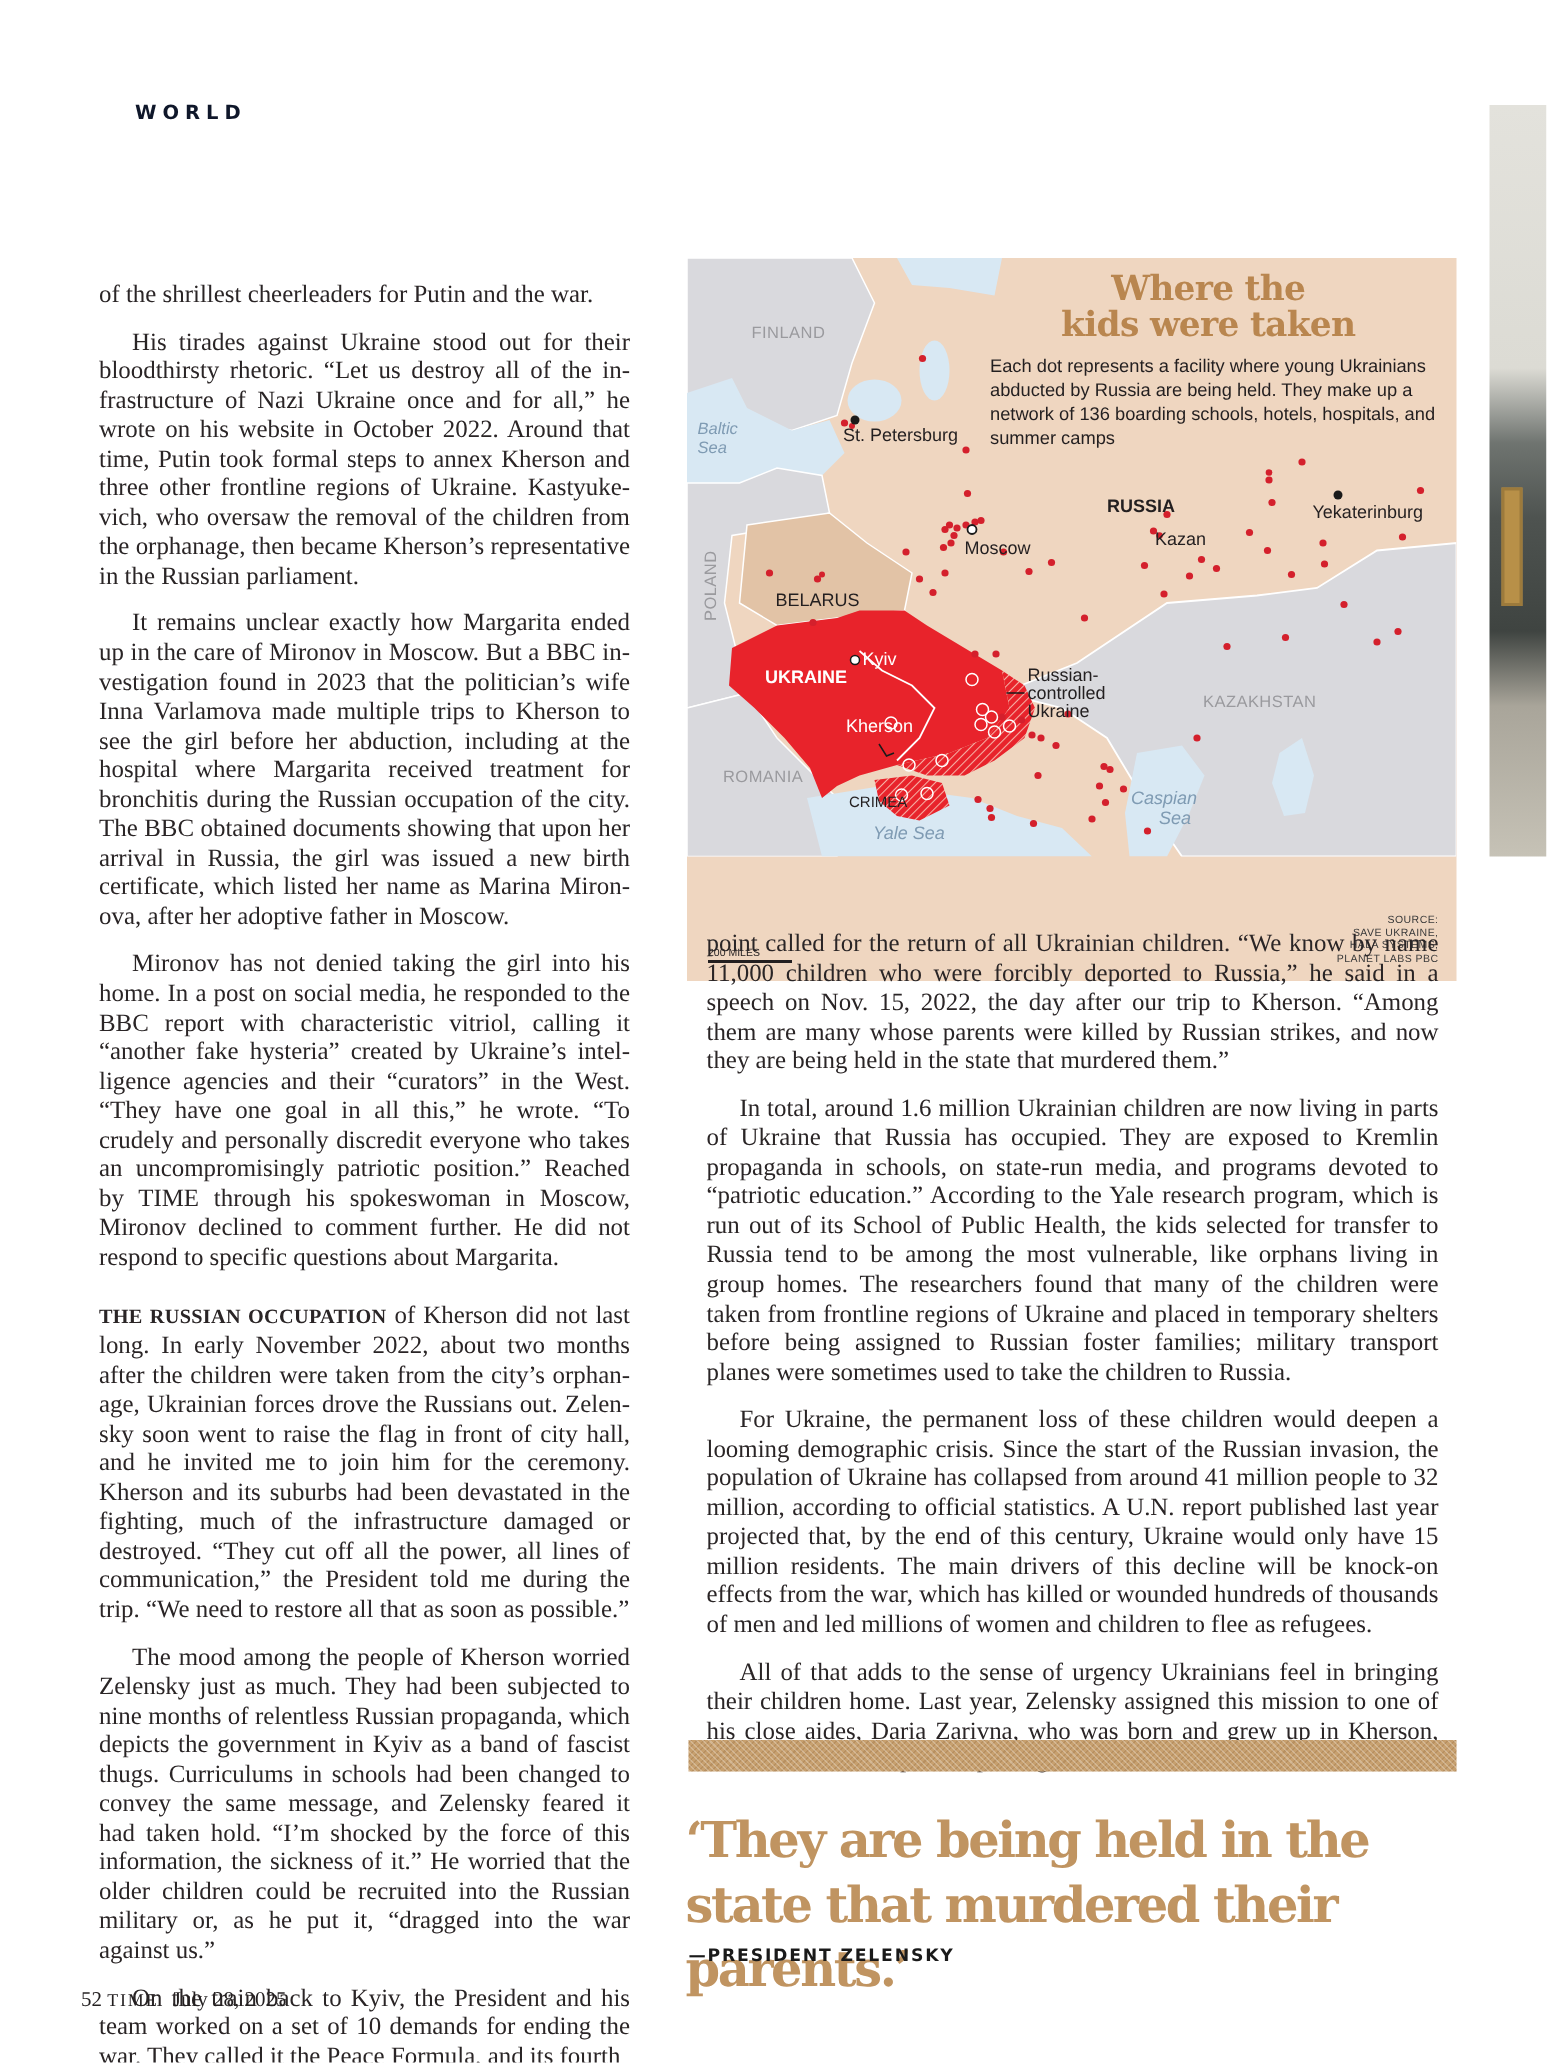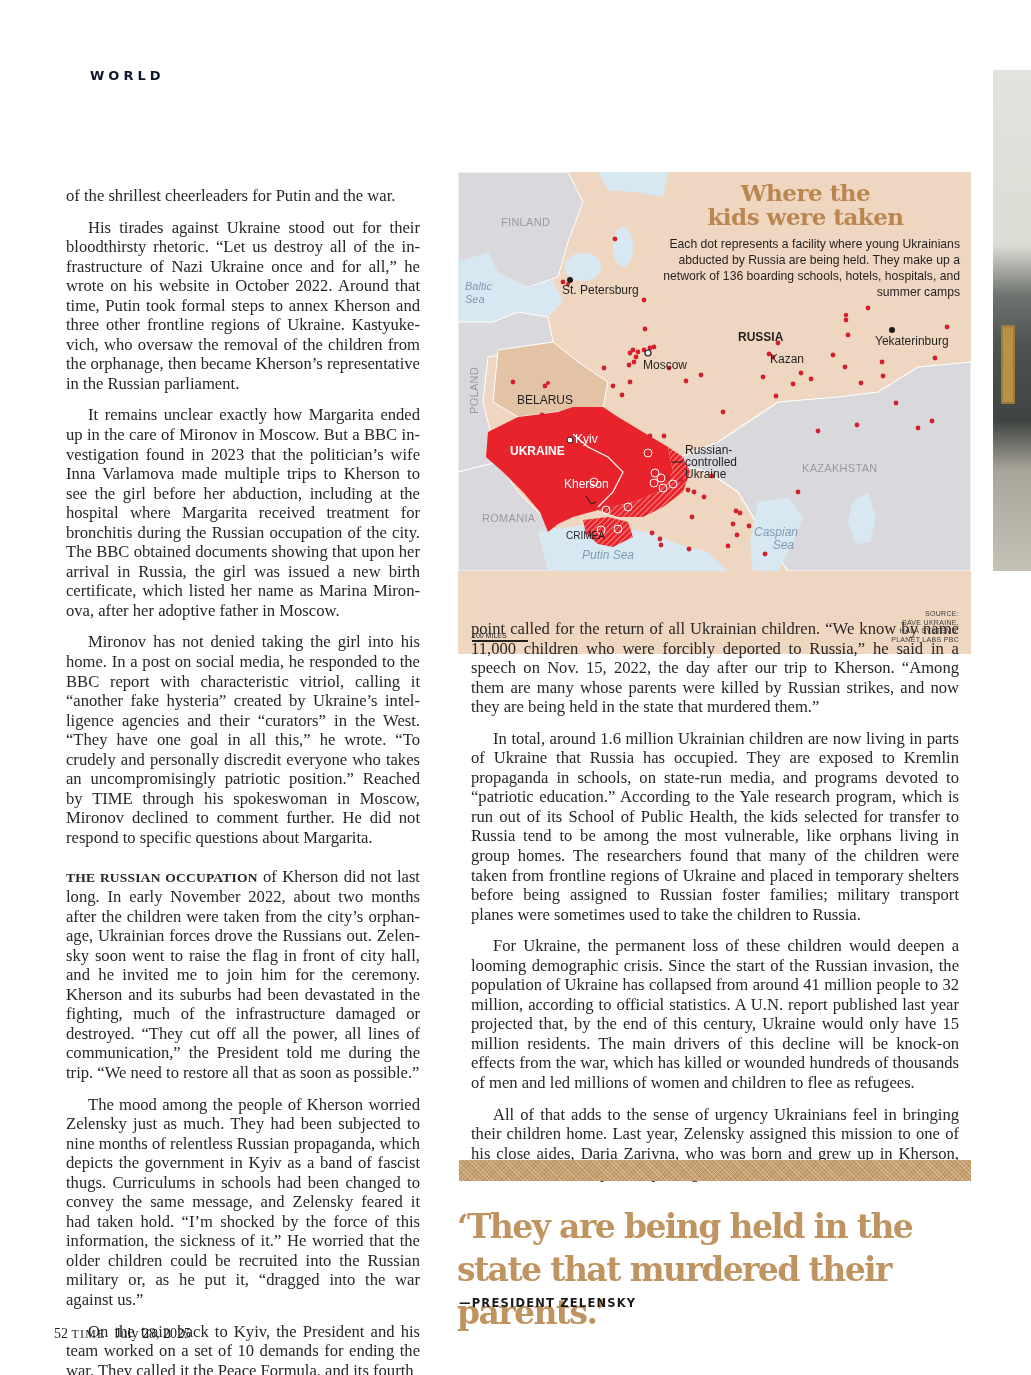--- a/index.html
+++ b/index.html
@@ -38,21 +38,21 @@
   .map .lbl.country-grey { color: #9a9a9e; font-size: 11px; letter-spacing: 0.3px; }
   .map .lbl.sea { color: #7f9bb3; font-style: italic; font-size: 11px; }
   .map .lbl.bold { font-weight: bold; }
   .map .lbl.white { color: #ffffff; font-weight: bold; font-size: 12px; }
   .map .title {
     position: absolute; left: 240px; top: 9px; width: 215px; text-align: center;
     font-family: "DejaVu Serif", "Liberation Serif", serif; font-weight: bold;
     font-size: 23px; line-height: 24px; color: #b9864f; letter-spacing: -0.5px;
   }
   .map .desc {
-    position: absolute; left: 202px; top: 64px; width: 300px; text-align: right;
+    position: absolute; left: 202px; top: 64px; width: 300px; text-align: left;
     font-family: "Liberation Sans", "DejaVu Sans", sans-serif; font-size: 12.2px;
     line-height: 16px; color: #231f20;
   }
   .map .source {
     position: absolute; right: 12px; bottom: 10px; text-align: right;
     font-family: "Liberation Sans", "DejaVu Sans", sans-serif; font-size: 7px;
     line-height: 8.5px; color: #3a3a3a; letter-spacing: 0.3px;
   }
   .map .scale {
     position: absolute; left: 14px; bottom: 12px; font-family: "Liberation Sans", sans-serif;
@@ -259,21 +259,21 @@
   <div class="lbl country-grey" style="left:10px;top:242px;transform:rotate(-90deg);transform-origin:left top;">POLAND</div>
   <div class="lbl white" style="left:52px;top:272px;">UKRAINE</div>
   <div class="lbl" style="left:117px;top:260px;color:#ffffff;font-size:12px;">Kyiv</div>
   <div class="lbl" style="left:106px;top:305px;color:#ffffff;font-size:12px;">Kherson</div>
   <div class="lbl" style="left:227px;top:272px;font-size:12px;line-height:12px;white-space:pre;">Russian-
 controlled
 Ukraine</div>
   <div class="lbl country-grey" style="left:344px;top:290px;">KAZAKHSTAN</div>
   <div class="lbl country-grey" style="left:24px;top:340px;">ROMANIA</div>
   <div class="lbl" style="left:108px;top:358px;font-size:10px;">CRIMEA</div>
-  <div class="lbl sea" style="left:124px;top:376px;font-size:12px;">Putin Sea</div>
+  <div class="lbl sea" style="left:124px;top:376px;font-size:12px;">Yale Sea</div>
   <div class="lbl sea" style="left:296px;top:354px;width:40px;white-space:normal;line-height:13px;font-size:12px;text-align:right;">Caspian Sea</div>
 
   <div class="scale">
     <div>200 MILES</div>
     <div class="bar"></div>
   </div>
   <div class="source" style="white-space:pre;">SOURCE:
 SAVE UKRAINE,
 HALA SYSTEMS,
 PLANET LABS PBC</div>

